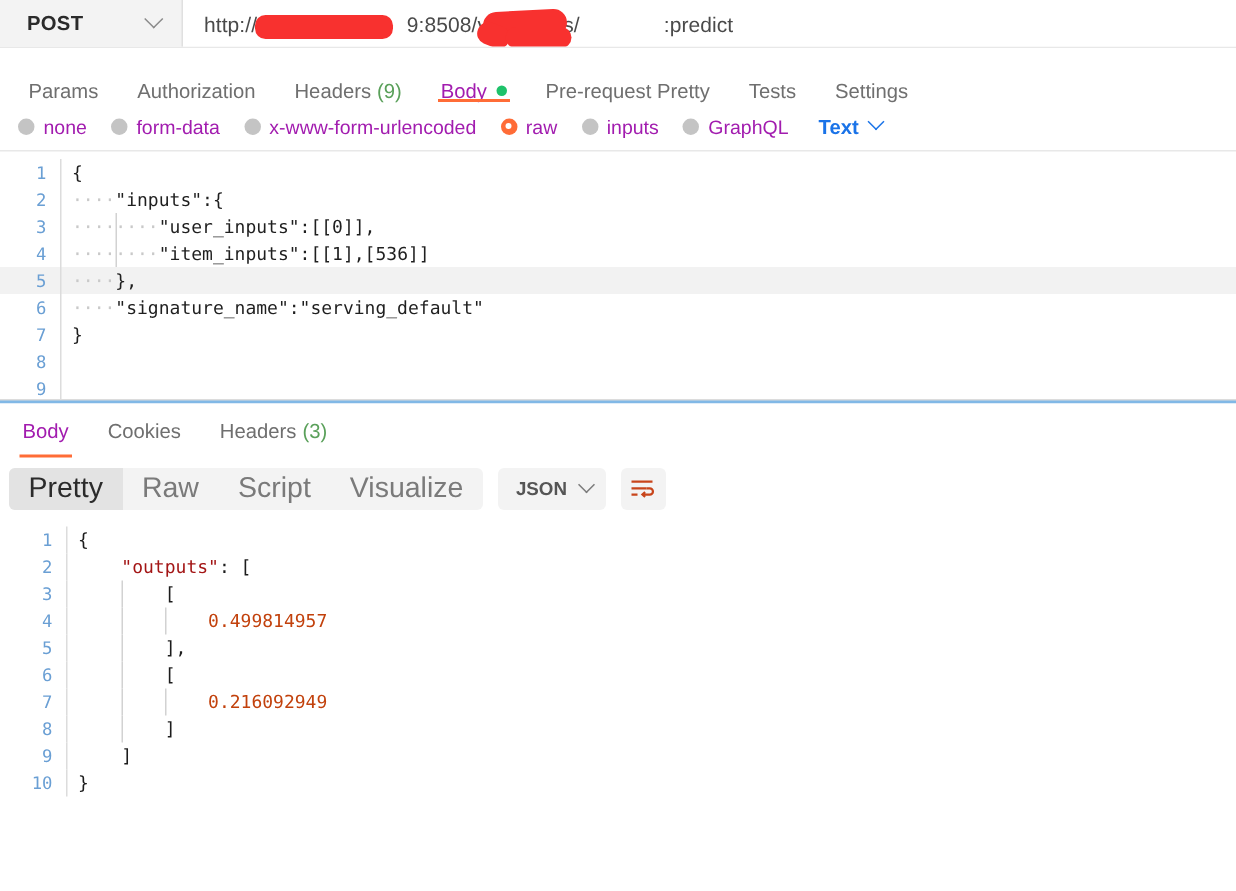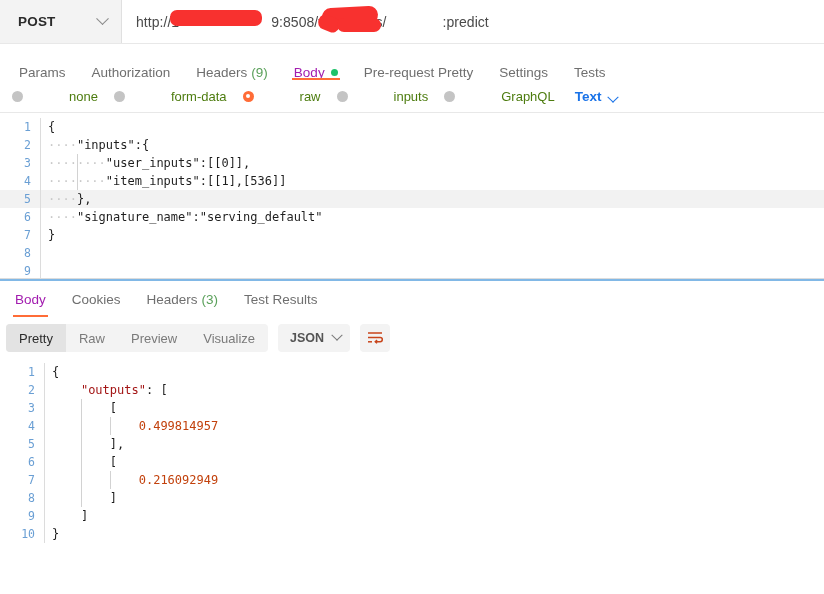--- a/index.html
+++ b/index.html
@@ -7,21 +7,21 @@
     width: 824px; height: 594px;
     background: #ffffff;
     font-family: "Liberation Sans", sans-serif;
     font-size: 13px;
     color: #2e2e2e;
     overflow: hidden;
   }
 
   
   .url-bar {
-    height: 44px;
+    height: 32px;
     display: flex;
     align-items: stretch;
     border-bottom: 1px solid #e8e8e8;
     background: #ffffff;
   }
   .method-select {
     width: 122px;
     display: flex;
     align-items: center;
     justify-content: space-between;
@@ -128,44 +128,43 @@
     align-items: center;
     padding-left: 12px;
     background: #fff;
   }
   .radio-item {
     display: flex;
     align-items: center;
     margin-right: 16px;
     cursor: pointer;
     font-size: 13px;
-    color: #4d7c0f;
+    color: #a21caf;
     white-space: nowrap;
-    gap: 40px;
   }
   .radio-dot {
     width: 11px; height: 11px;
     border-radius: 50%;
     background: #c4c4c4;
     margin-right: 6px;
     flex: none;
     position: relative;
   }
   .radio-item.sel .radio-dot { background: #ff6c37; }
   .radio-item.sel .radio-dot::after {
     content: "";
     position: absolute;
     left: 3.5px; top: 3.5px;
     width: 4px; height: 4px;
     border-radius: 50%;
     background: #fff;
   }
   .text-select {
     display: flex;
-    align-items: flex-end;
+    align-items: center;
     color: #1a73e8;
     font-weight: bold;
     font-size: 13.5px;
     cursor: pointer;
     margin-left: 4px;
   }
   .chev-blue {
     width: 8px; height: 8px;
     border-right: 1.4px solid #1a73e8;
     border-bottom: 1.4px solid #1a73e8;
@@ -254,21 +253,21 @@
     align-items: stretch;
     background: #f3f3f3;
     border-radius: 4px;
     height: 28px;
     overflow: hidden;
   }
   .seg {
     display: flex;
     align-items: center;
     padding: 0 13px;
-    font-size: 13px;
+    font-size: 19px;
     color: #7a7a7a;
     cursor: pointer;
     white-space: nowrap;
   }
   .seg.active {
     background: #e3e3e3;
     color: #2b2b2b;
   }
   .fmt-select {
     display: flex;
@@ -338,36 +337,40 @@
       <span class="cnt">(9)</span>
     </div>
   <div class="tab active">
       <span>Body</span>
       <span class="green-dot"></span>
     </div>
   <div class="tab">
       <span>Pre-request Pretty</span>
     </div>
   <div class="tab">
+      <span>Tests</span>
+    </div>
+  <div class="tab">
       <span>Settings</span>
-    </div>
-  <div class="tab">
-      <span>Tests</span>
     </div>
 </div>
 
 <div class="body-type-row">
   <div class="radio-item">
       <span class="radio-dot"></span>
       <span>none</span>
     </div>
   <div class="radio-item">
       <span class="radio-dot"></span>
       <span>form-data</span>
     </div>
+  <div class="radio-item">
+      <span class="radio-dot"></span>
+      <span>x-www-form-urlencoded</span>
+    </div>
   <div class="radio-item sel">
       <span class="radio-dot"></span>
       <span>raw</span>
     </div>
   <div class="radio-item">
       <span class="radio-dot"></span>
       <span>inputs</span>
     </div>
   <div class="radio-item">
       <span class="radio-dot"></span>
@@ -423,36 +426,33 @@
 <div class="res-tabs">
   <div class="tab active">
       <span>Body</span>
     </div>
   <div class="tab">
       <span>Cookies</span>
     </div>
   <div class="tab">
       <span>Headers</span>
       <span class="cnt">(3)</span>
-    </div>
-  <div class="tab">
-      <span>Test Results</span>
     </div>
 </div>
 
 <div class="res-toolbar">
   <div class="seg-group">
     <div class="seg active">
         <span>Pretty</span>
       </div>
     <div class="seg">
         <span>Raw</span>
       </div>
     <div class="seg">
-        <span>Preview</span>
+        <span>Script</span>
       </div>
     <div class="seg">
         <span>Visualize</span>
       </div>
   </div>
   <div class="fmt-select">
     <span>JSON</span>
     <span class="chev-sm"></span>
   </div>
   <div class="wrap-btn">

